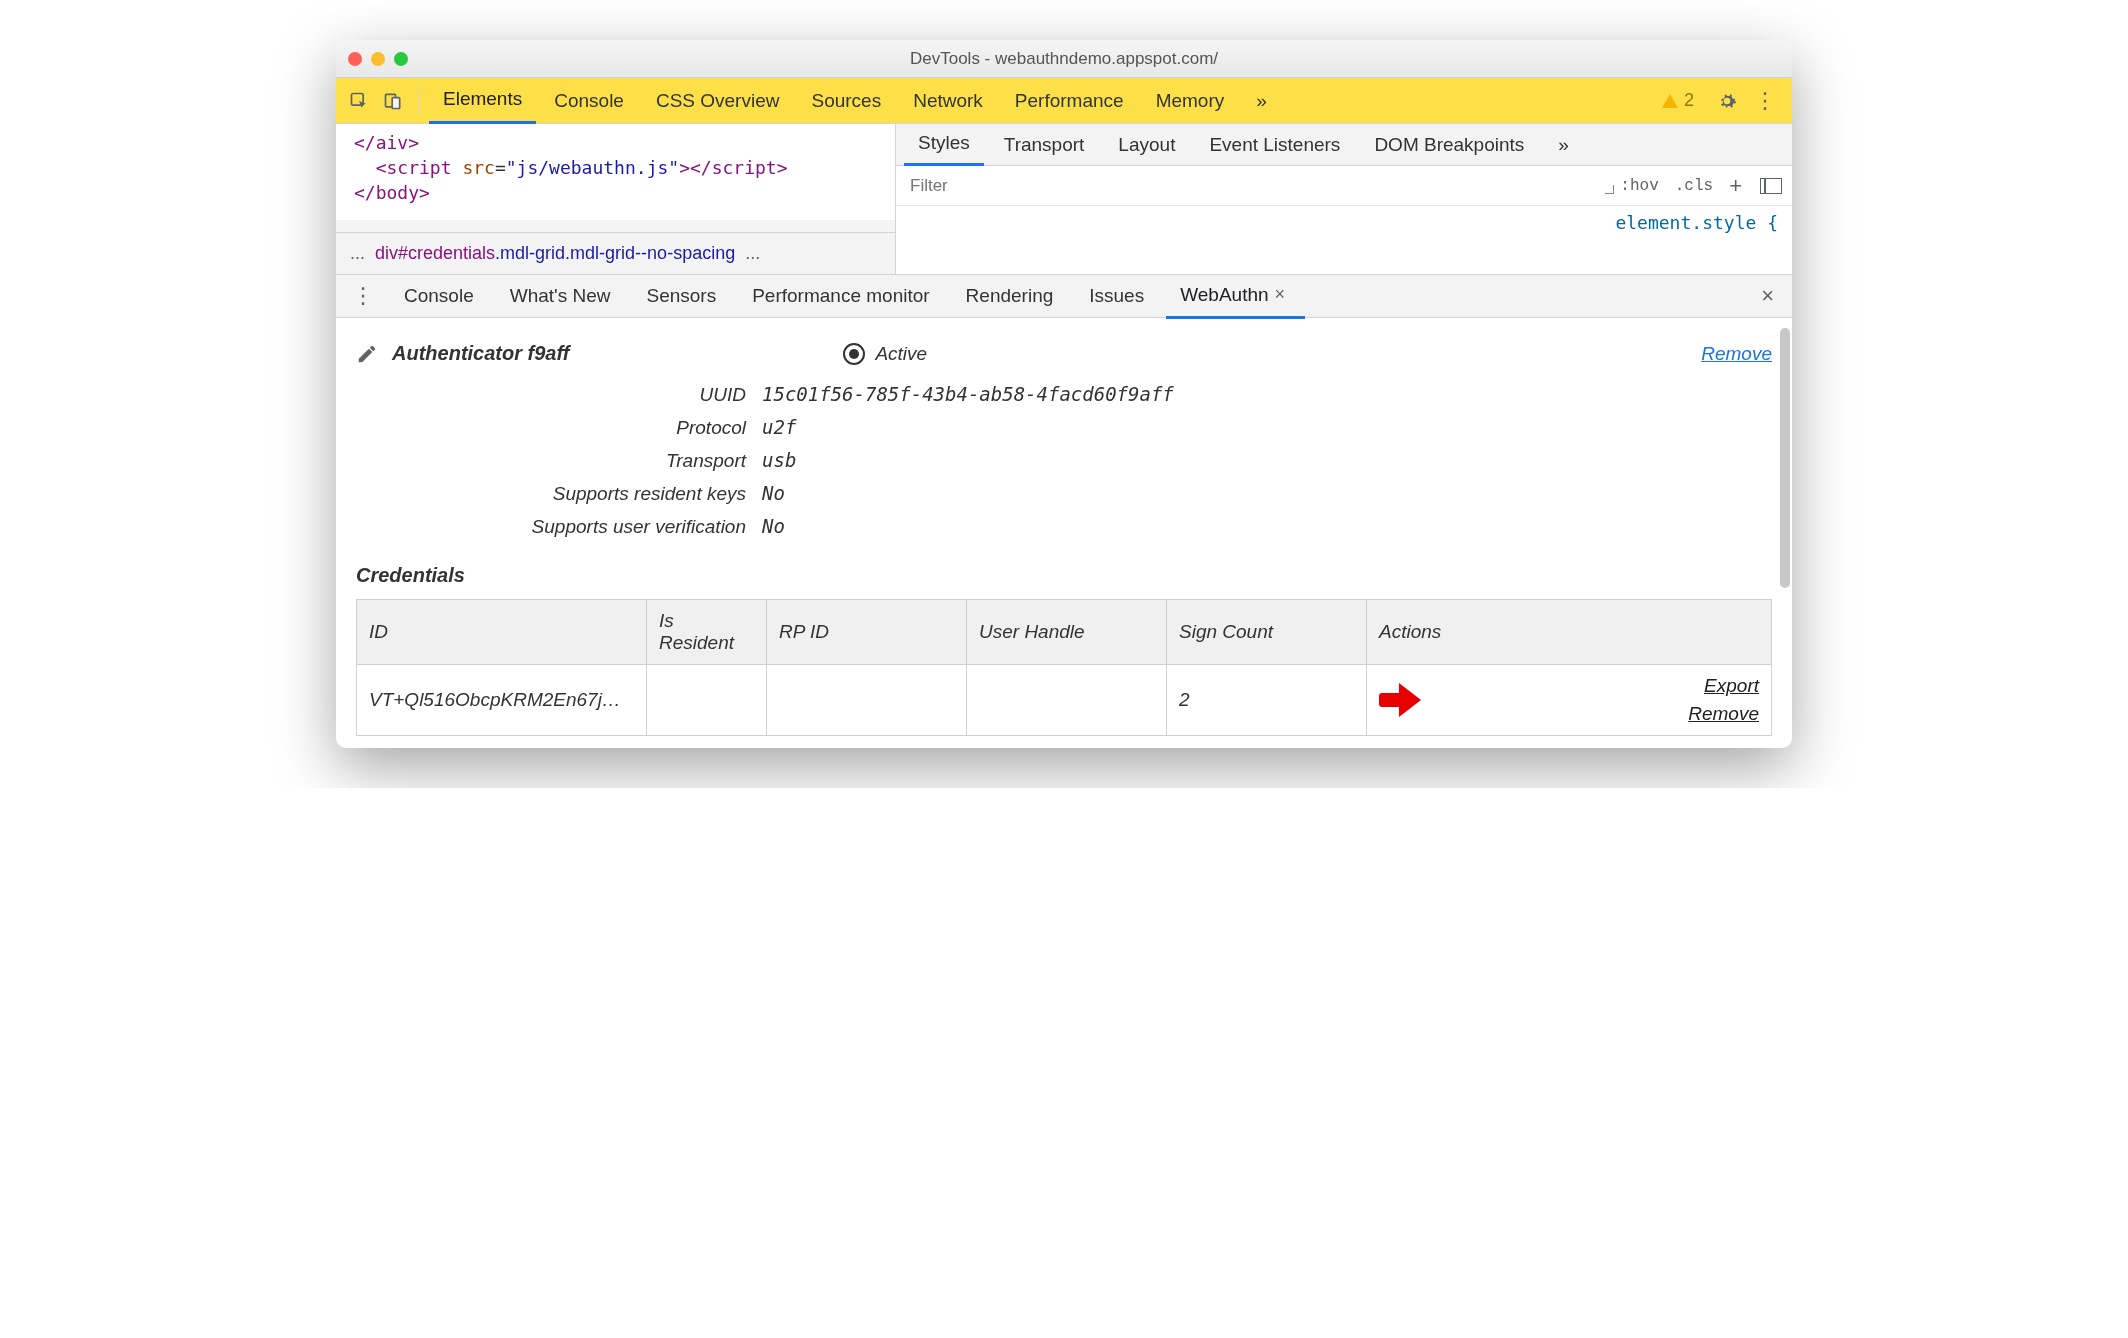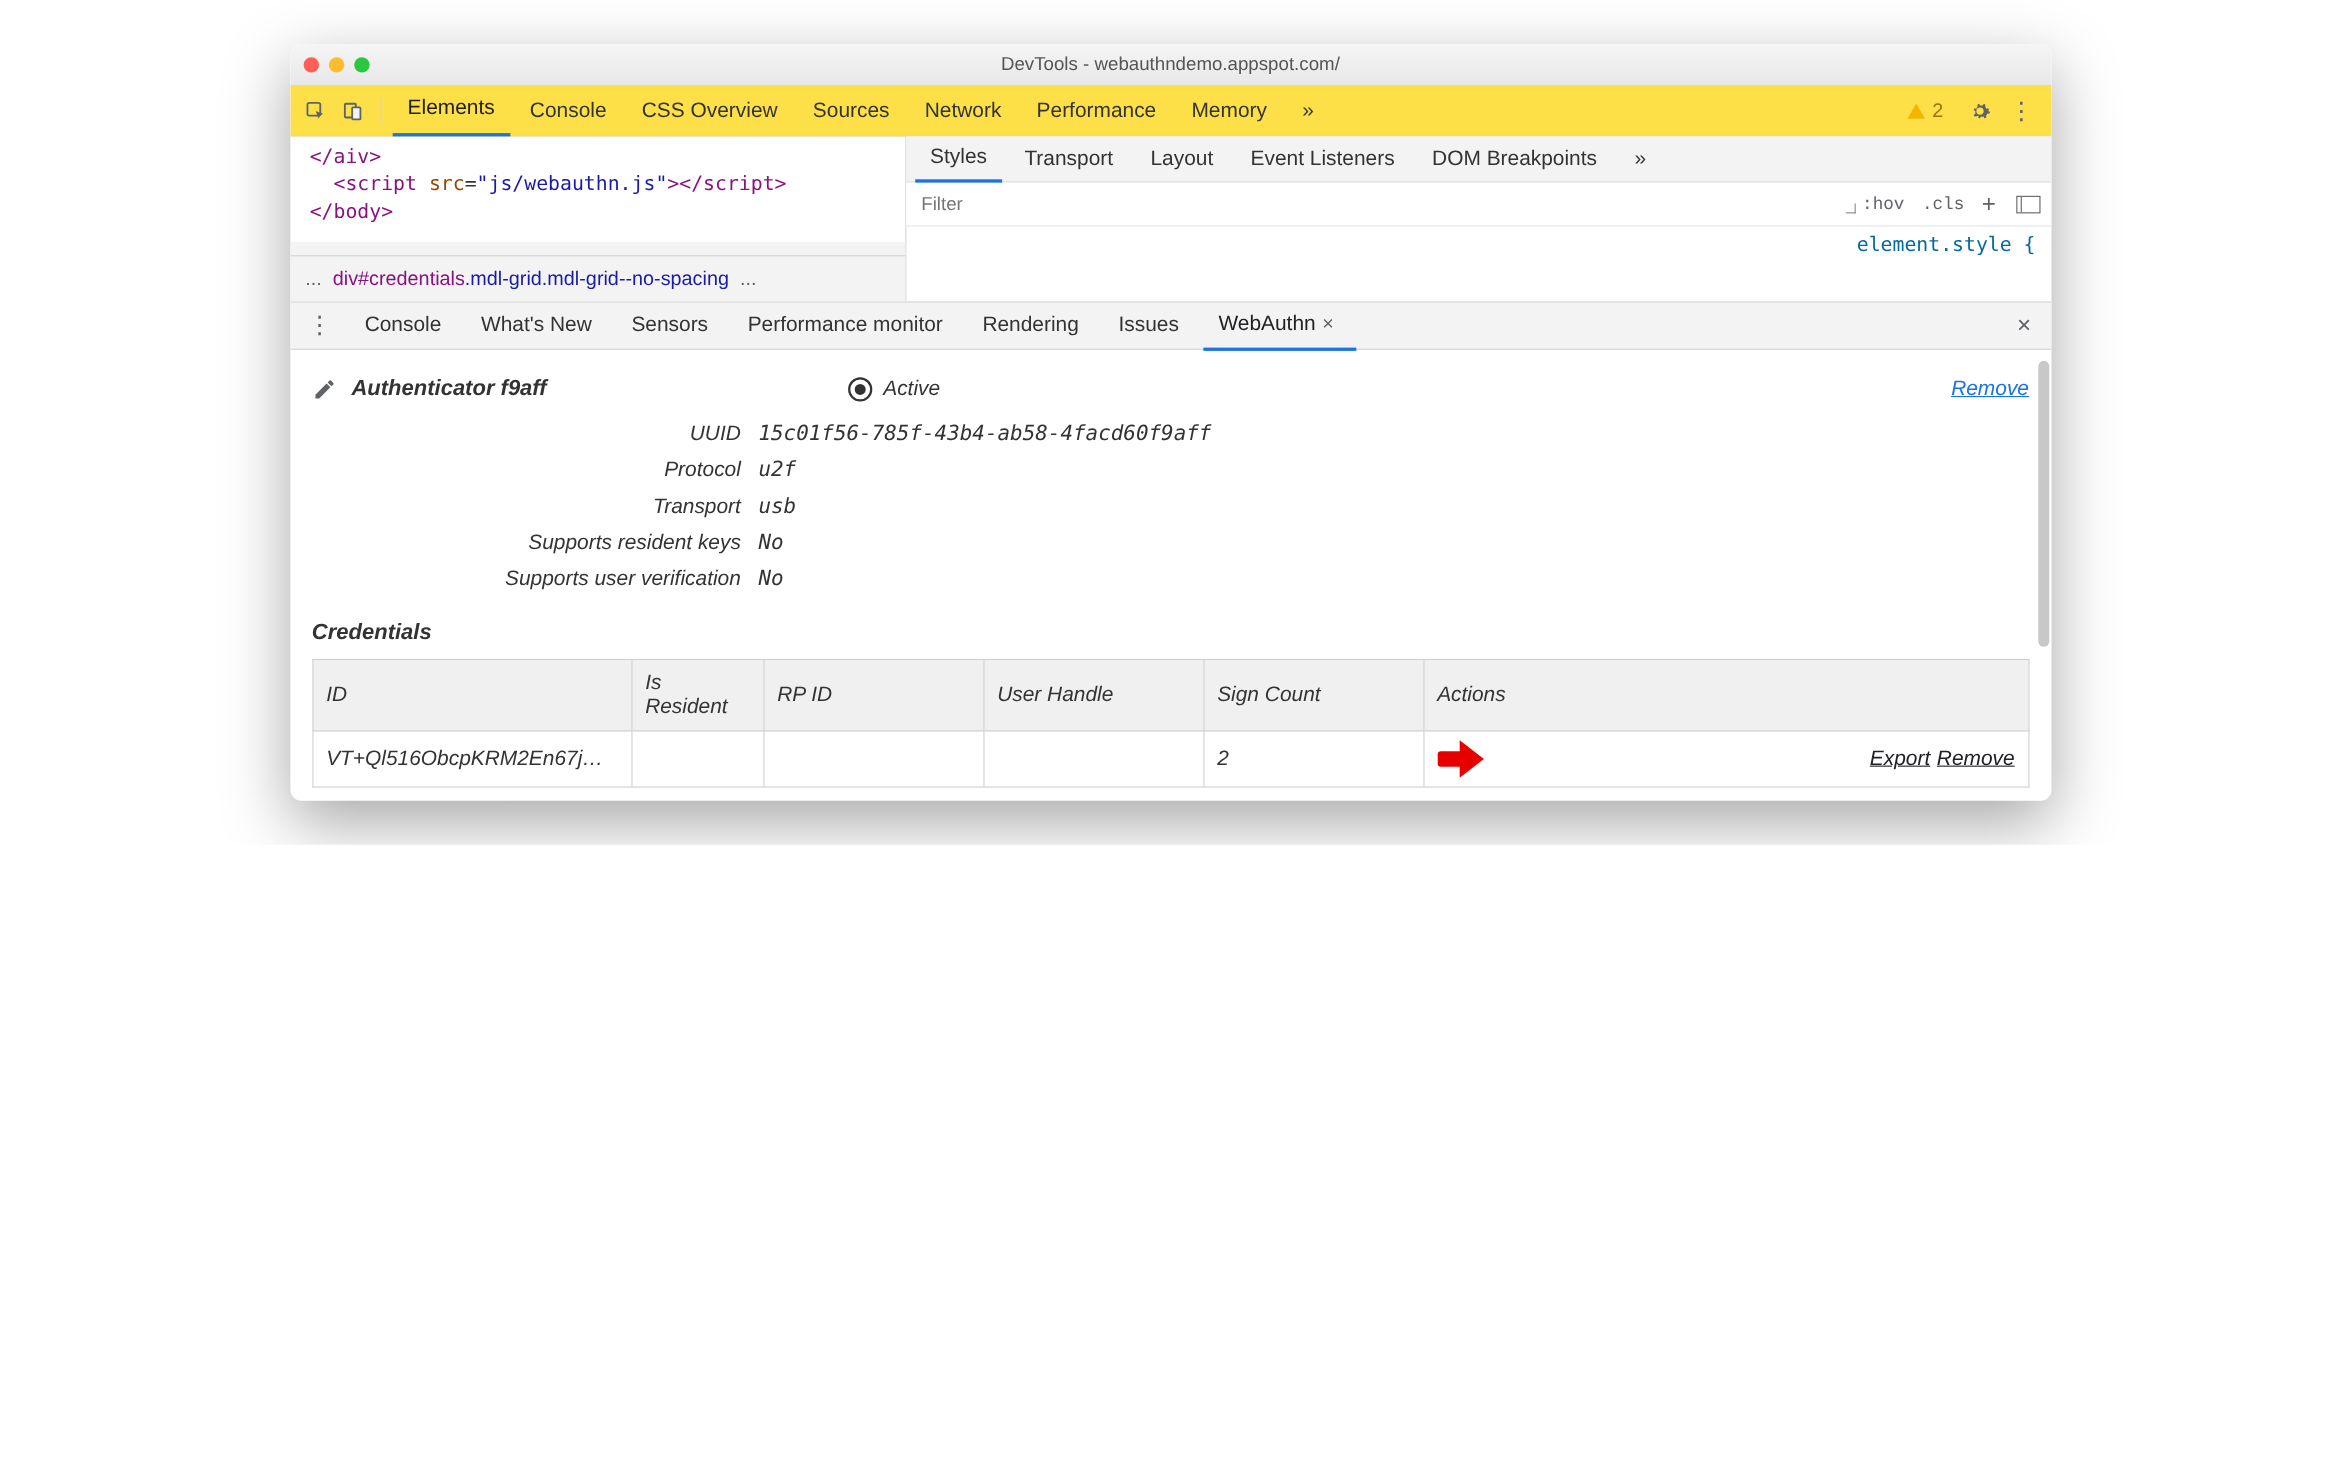--- a/index.html
+++ b/index.html
@@ -4,21 +4,21 @@
 <style>
 * { box-sizing: border-box; margin: 0; padding: 0; }
 body {
   font-family: -apple-system, BlinkMacSystemFont, "Segoe UI", Helvetica, Arial, sans-serif;
   background: #fff;
   font-size: 19px;
   color: #333;
   padding: 40px;
 }
 .window {
-  width: 1601px;
+  width: 1456px;
   margin: 0 auto;
   border-radius: 10px;
   box-shadow: 0 20px 60px rgba(0,0,0,0.35);
   overflow: hidden;
   background: #fff;
 }
 .titlebar {
   height: 38px;
   background: linear-gradient(#f5f5f5, #e8e8e8);
   border-bottom: 1px solid #d0d0d0;
@@ -90,21 +90,21 @@
 .prop-row { display:flex; gap:16px; margin:10px 0; align-items:baseline;}
 .prop-label { width:330px; text-align:right; font-size:19px; color:#333;}
 .prop-val { font-family: Menlo, monospace; font-size:19px; color:#333;}
 
 .section-h { font-weight:600; font-size:20px; margin:8px 0 12px 0;}
 
 table.cred { width:100%; border-collapse:collapse; font-size:19px;}
 table.cred th, table.cred td { border:1px solid #cfcfcf; padding:10px 12px; text-align:left; vertical-align:middle;}
 table.cred th { background:#f0f0f0; font-weight:400; color:#333;}
 .actions-cell { display:flex; align-items:center; gap:18px;}
-.action-links { display:flex; flex-direction:row; align-items:flex-end; gap:6px; margin-left:auto;}
+.action-links { display:flex; flex-direction:column; align-items:flex-end; gap:6px; margin-left:auto;}
 .action-links a { color:#202124; text-decoration:underline; font-size:19px;}
 .arrow { width:42px; height:30px; position:relative;}
 .arrow-body { position:absolute; left:0; top:8px; width:24px; height:14px; background:#e60000; border-radius:3px;}
 .arrow-head { position:absolute; left:20px; top:-2px; width:0; height:0; border-top:17px solid transparent; border-bottom:17px solid transparent; border-left:22px solid #e60000;}
 
 svg.i { width:20px; height:20px; }
 </style>
 </head>
 <body>
 

